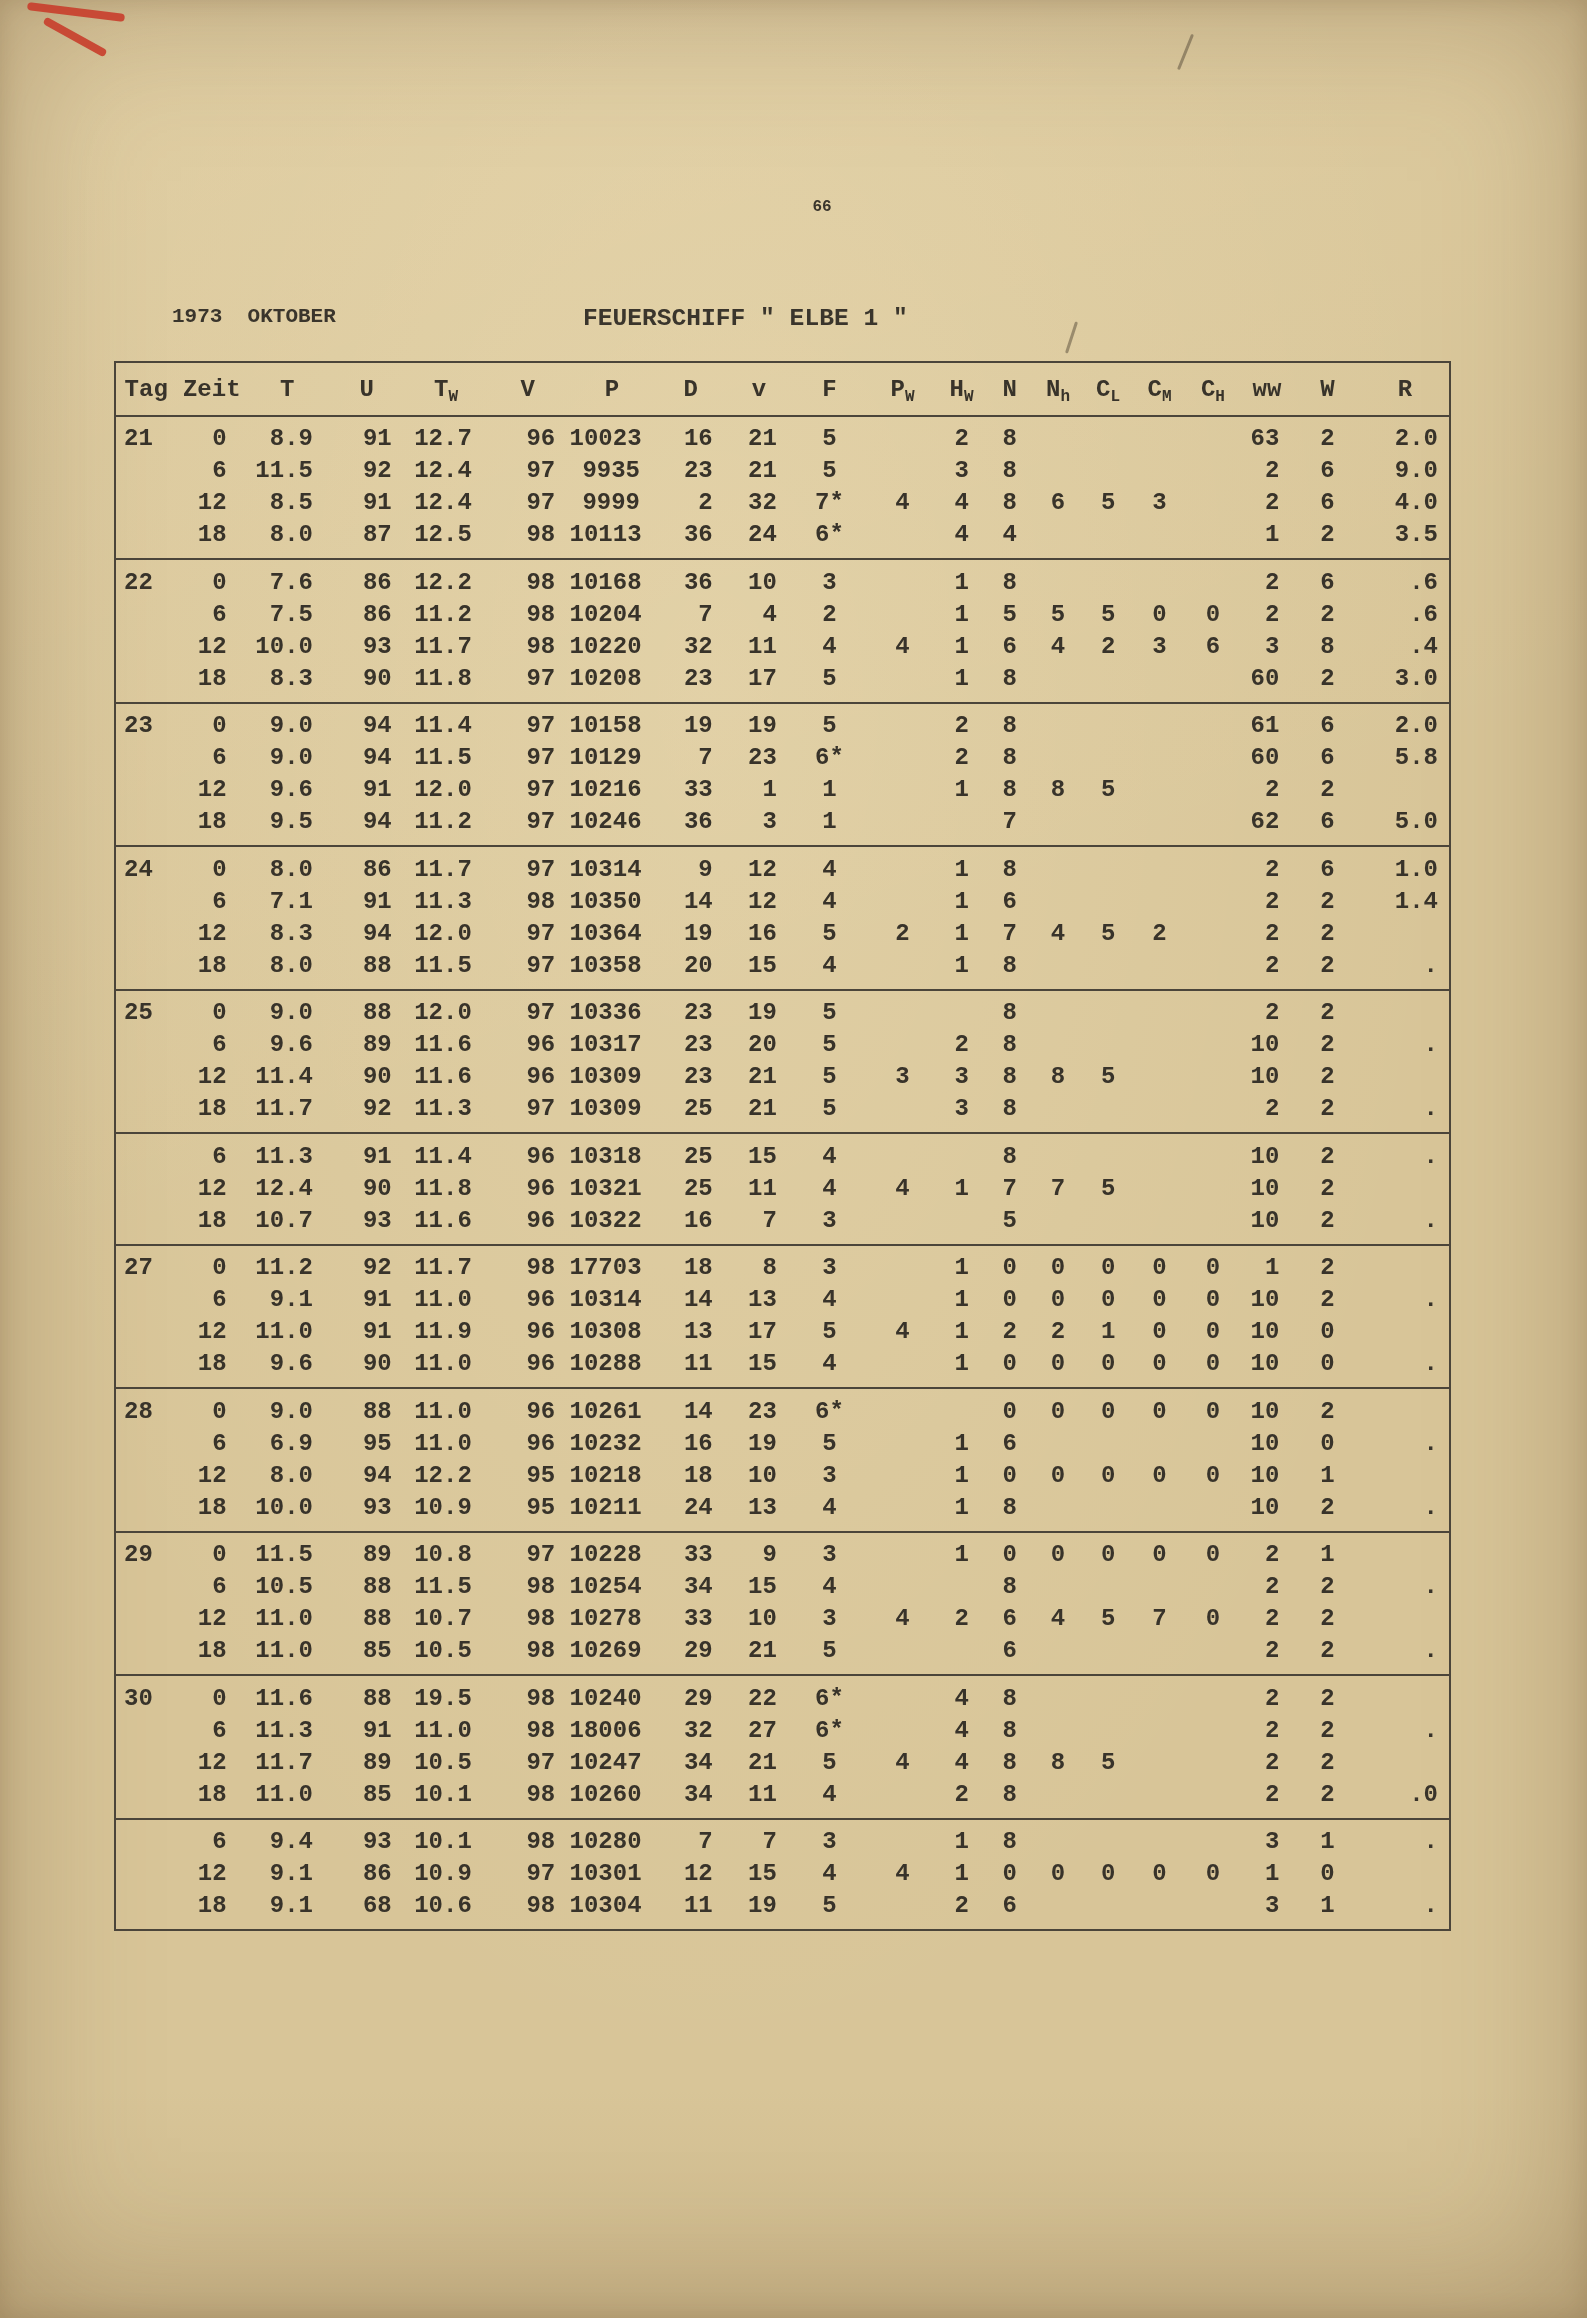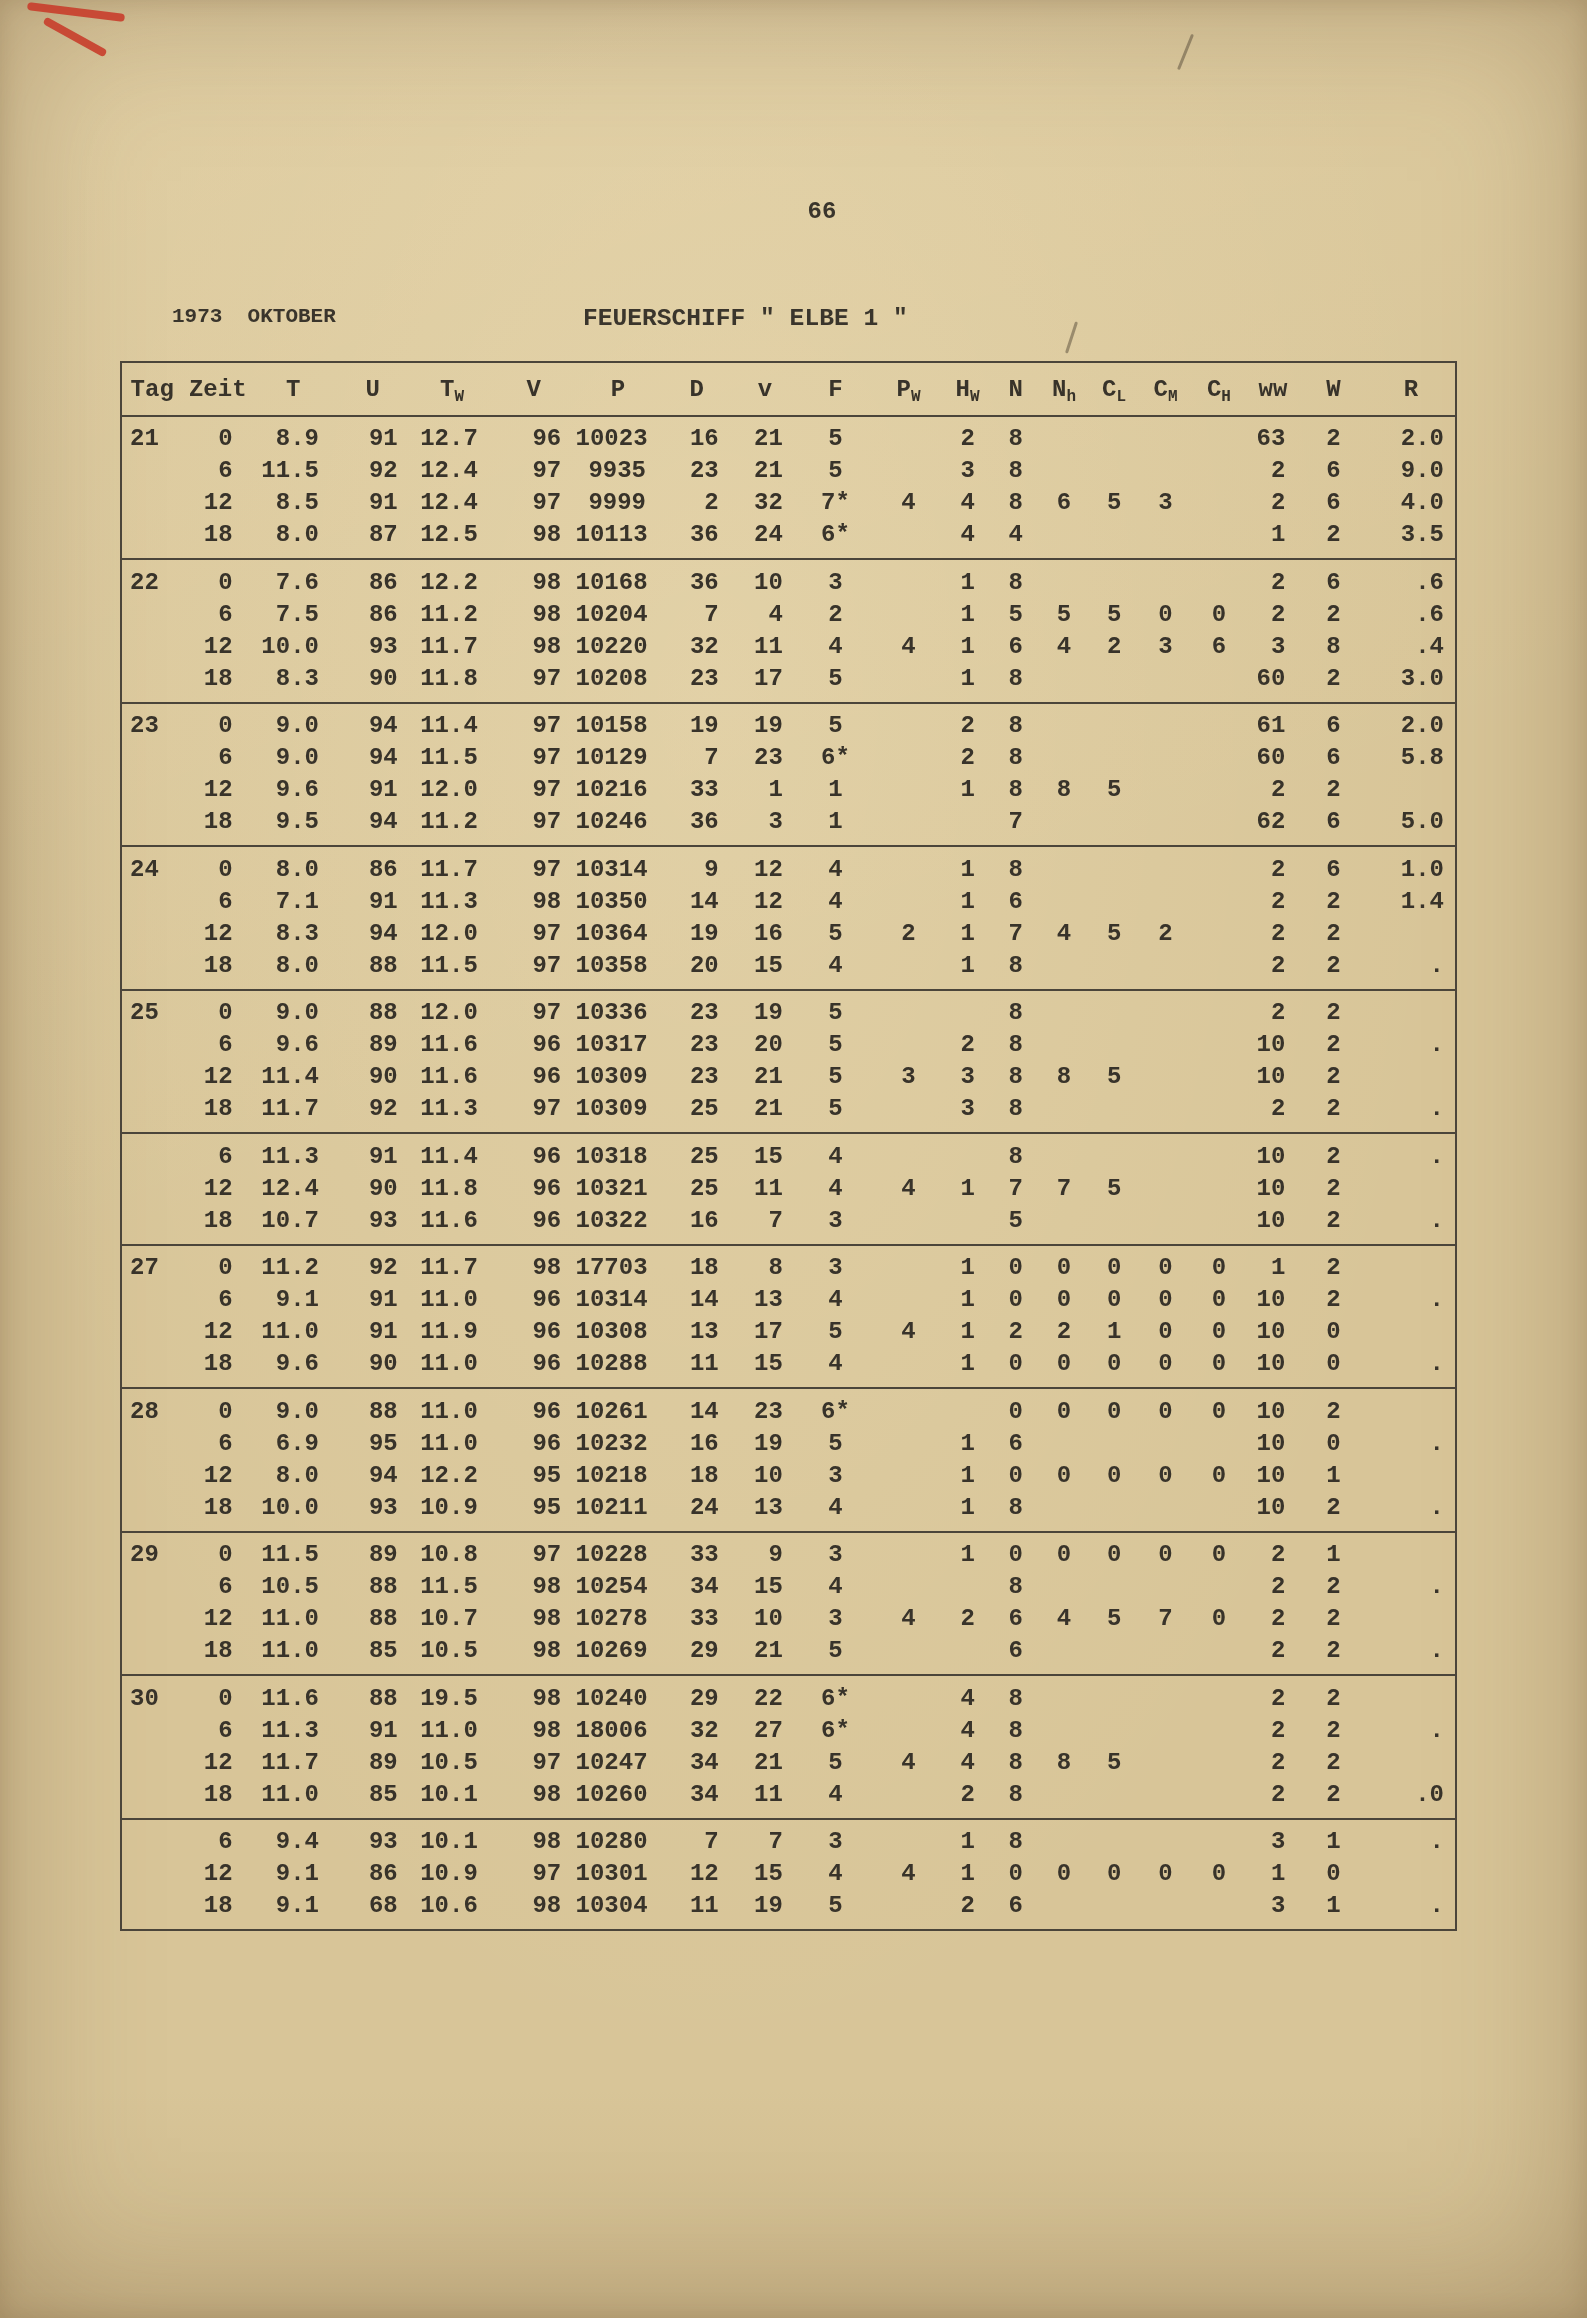--- a/index.html
+++ b/index.html
@@ -26,33 +26,33 @@
   .red-mark { position:absolute; background:#c8402e; border-radius:4px; opacity:0.92; }
   .mark-a { left:27px; top:8px; width:98px; height:8px; transform:rotate(7deg); }
   .mark-b { left:40px; top:33px; width:70px; height:8px; transform:rotate(29deg); }
   .pencil { position:absolute; background:rgba(86,74,56,0.5); border-radius:1.6px; }
   .pencil-1 { left:1184px; top:33px; width:3.2px; height:38px; transform:rotate(22deg); }
   .pencil-2 { left:1070px; top:321px; width:3.2px; height:33px; transform:rotate(18deg); }
 
   .page-number {
     position:absolute; left:822px; top:198px;
     transform:translateX(-50%);
-    font-size:24px; font-weight:700; white-space:pre;
+    font-size:16px; font-weight:700; white-space:pre;
   }
   .title-month {
     position:absolute; left:172px; top:305px;
     font-size:21px; font-weight:700; white-space:pre;
   }
   .title-station {
     position:absolute; left:583px; top:305px;
     font-size:24.6px; font-weight:700; white-space:pre;
   }
 
   table.wx {
-    position:absolute; left:120px; top:361px; width:1337px;
+    position:absolute; left:114px; top:361px; width:1337px;
     border-collapse:collapse; table-layout:fixed;
     border:2.4px solid #4b453a;
     font-size:24px; font-weight:700;
     color:#38332a;
   }
   .wx thead tr { height:54px; border-bottom:2.4px solid #4b453a; }
   .wx th {
     font-weight:700; text-align:center; vertical-align:middle;
     font-size:24px; padding:0; white-space:pre;
   }

